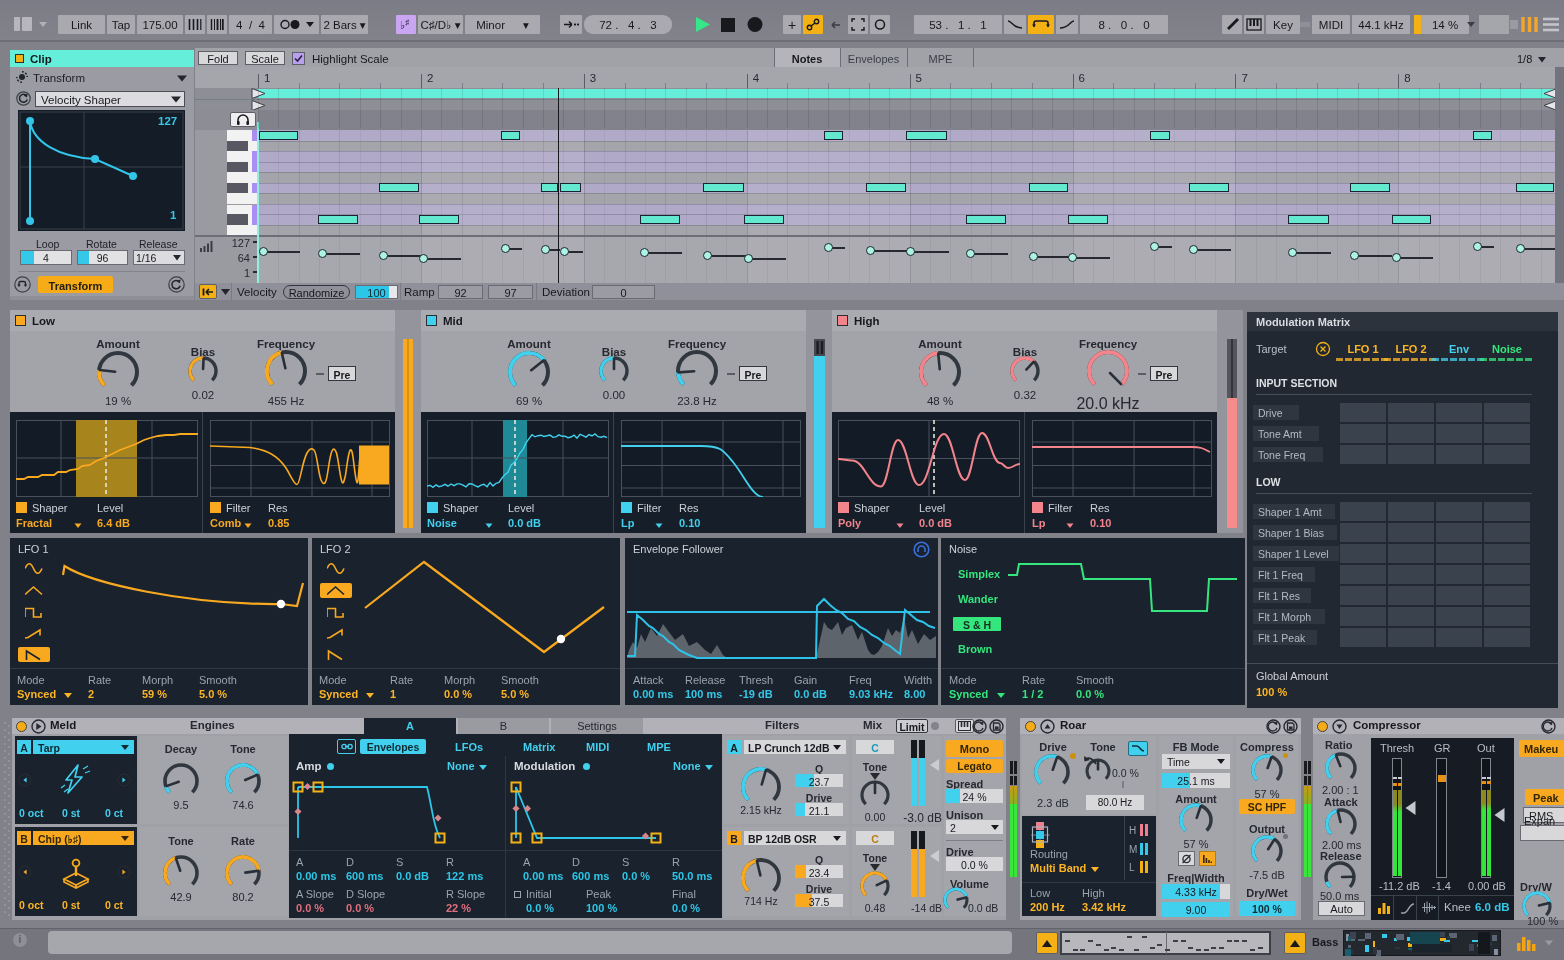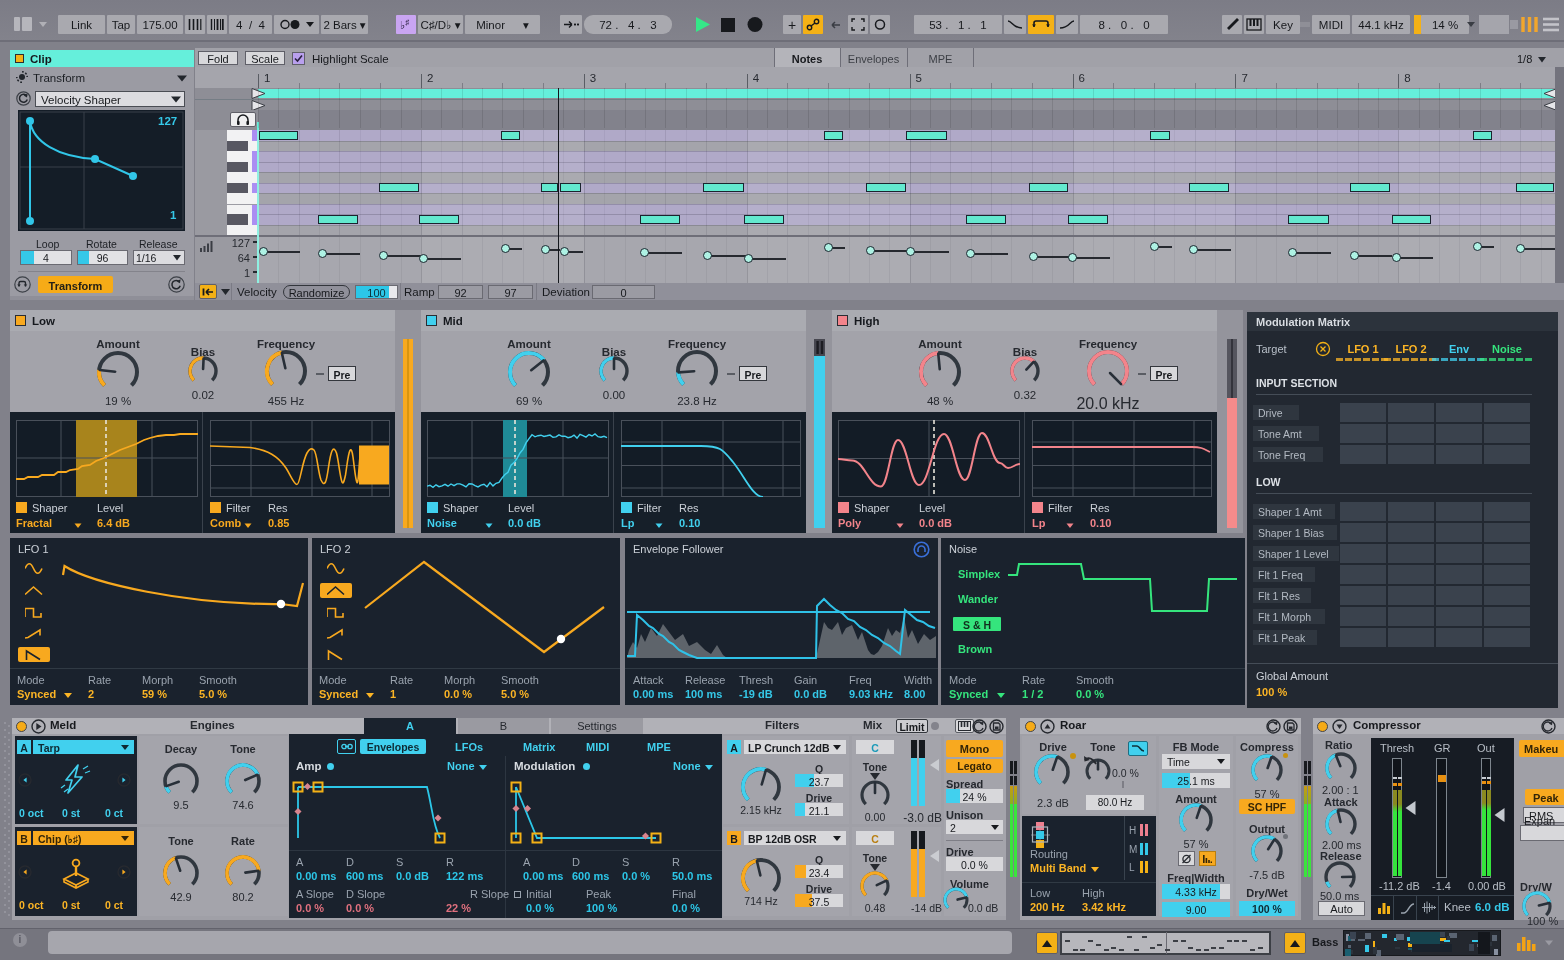--- a/index.html
+++ b/index.html
@@ -1270,21 +1270,21 @@
 <div class="ab" style="left:346px;top:857px;font-size:11px;color:#9aa3ae;font-weight:400;line-height:1;white-space:nowrap;">D</div>
 <div class="ab" style="left:346px;top:871px;font-size:11px;color:#2cc7e8;font-weight:700;line-height:1;white-space:nowrap;">600 ms</div>
 <div class="ab" style="left:396px;top:857px;font-size:11px;color:#9aa3ae;font-weight:400;line-height:1;white-space:nowrap;">S</div>
 <div class="ab" style="left:396px;top:871px;font-size:11px;color:#2cc7e8;font-weight:700;line-height:1;white-space:nowrap;">0.0 dB</div>
 <div class="ab" style="left:446px;top:857px;font-size:11px;color:#9aa3ae;font-weight:400;line-height:1;white-space:nowrap;">R</div>
 <div class="ab" style="left:446px;top:871px;font-size:11px;color:#2cc7e8;font-weight:700;line-height:1;white-space:nowrap;">122 ms</div>
 <div class="ab" style="left:296px;top:889px;font-size:11px;color:#9aa3ae;font-weight:400;line-height:1;white-space:nowrap;">A Slope</div>
 <div class="ab" style="left:296px;top:903px;font-size:11px;color:#e0707e;font-weight:700;line-height:1;white-space:nowrap;">0.0 %</div>
 <div class="ab" style="left:346px;top:889px;font-size:11px;color:#9aa3ae;font-weight:400;line-height:1;white-space:nowrap;">D Slope</div>
 <div class="ab" style="left:346px;top:903px;font-size:11px;color:#e0707e;font-weight:700;line-height:1;white-space:nowrap;">0.0 %</div>
-<div class="ab" style="left:446px;top:889px;font-size:11px;color:#9aa3ae;font-weight:400;line-height:1;white-space:nowrap;margin-left:24px;">R Slope</div>
+<div class="ab" style="left:446px;top:889px;font-size:11px;color:#9aa3ae;font-weight:400;line-height:1;white-space:nowrap;">R Slope</div>
 <div class="ab" style="left:446px;top:903px;font-size:11px;color:#e0707e;font-weight:700;line-height:1;white-space:nowrap;">22 %</div>
 <div class="ab" style="left:523px;top:857px;font-size:11px;color:#9aa3ae;font-weight:400;line-height:1;white-space:nowrap;">A</div>
 <div class="ab" style="left:523px;top:871px;font-size:11px;color:#2cc7e8;font-weight:700;line-height:1;white-space:nowrap;">0.00 ms</div>
 <div class="ab" style="left:572px;top:857px;font-size:11px;color:#9aa3ae;font-weight:400;line-height:1;white-space:nowrap;">D</div>
 <div class="ab" style="left:572px;top:871px;font-size:11px;color:#2cc7e8;font-weight:700;line-height:1;white-space:nowrap;">600 ms</div>
 <div class="ab" style="left:622px;top:857px;font-size:11px;color:#9aa3ae;font-weight:400;line-height:1;white-space:nowrap;">S</div>
 <div class="ab" style="left:622px;top:871px;font-size:11px;color:#2cc7e8;font-weight:700;line-height:1;white-space:nowrap;">0.0 %</div>
 <div class="ab" style="left:672px;top:857px;font-size:11px;color:#9aa3ae;font-weight:400;line-height:1;white-space:nowrap;">R</div>
 <div class="ab" style="left:672px;top:871px;font-size:11px;color:#2cc7e8;font-weight:700;line-height:1;white-space:nowrap;">50.0 ms</div>
 <div class="ab " style="left:514px;top:891px;width:7px;height:7px;background:none;border:1.4px solid #9aa3ae;"></div>

